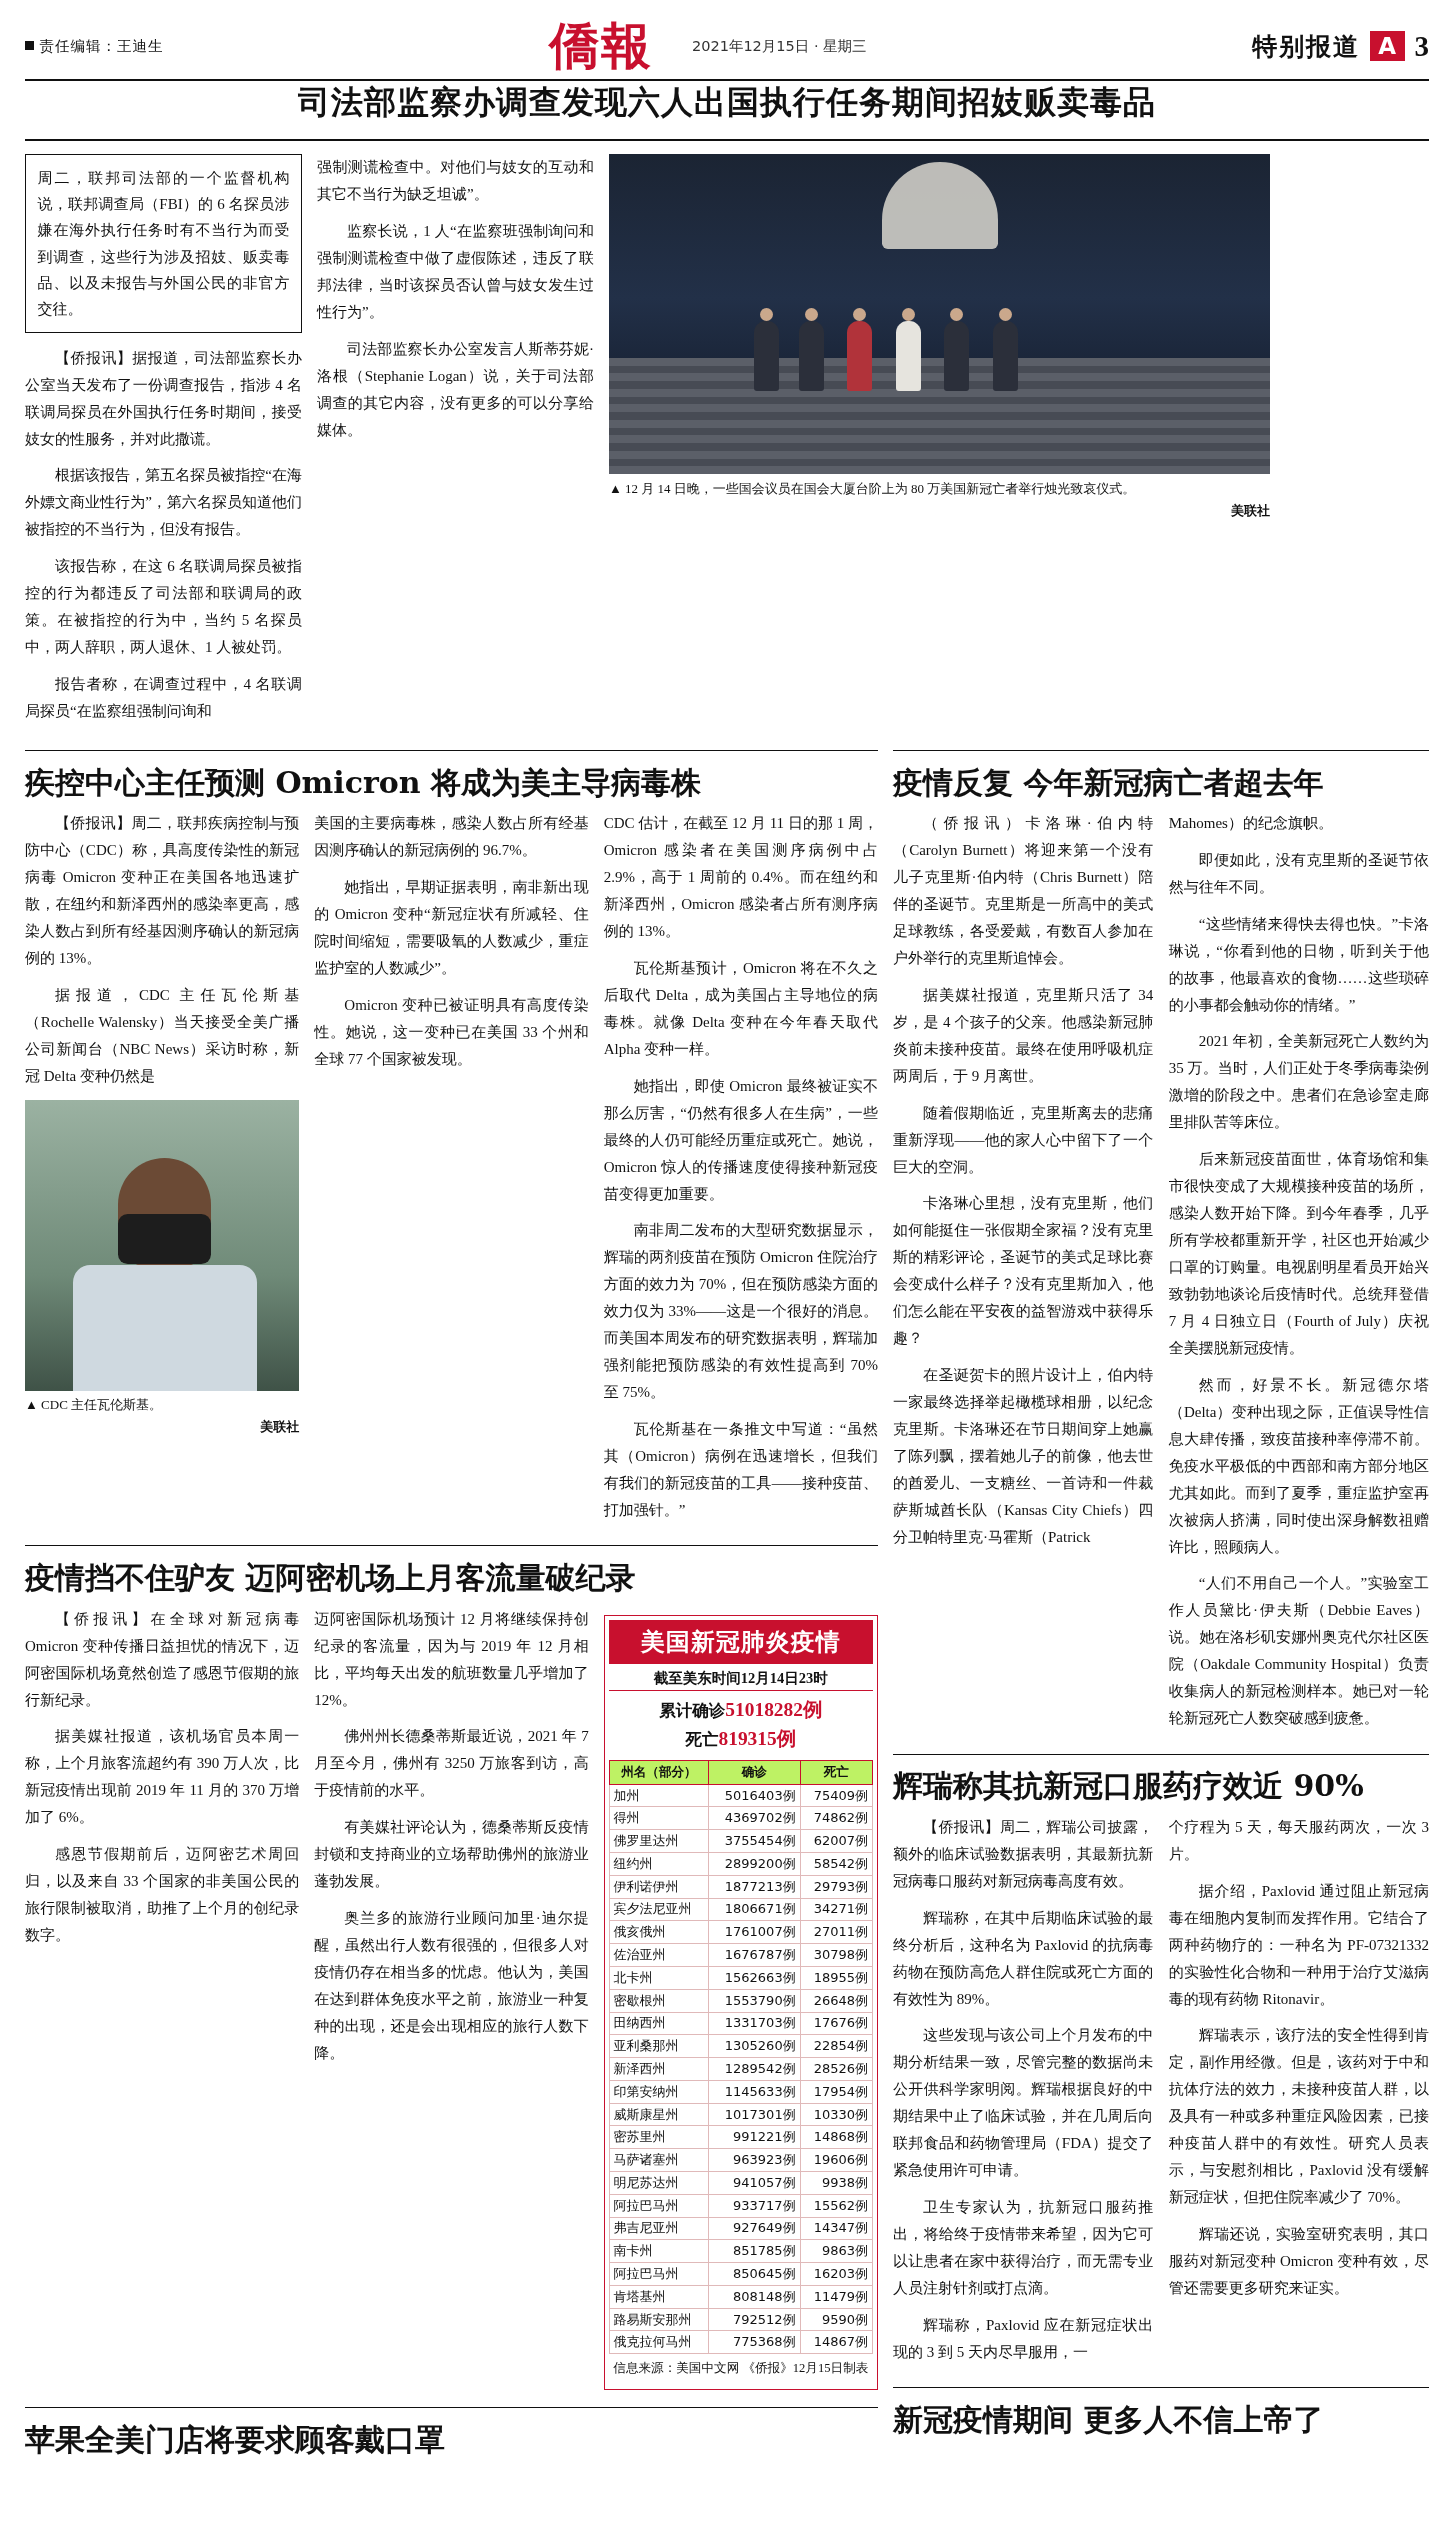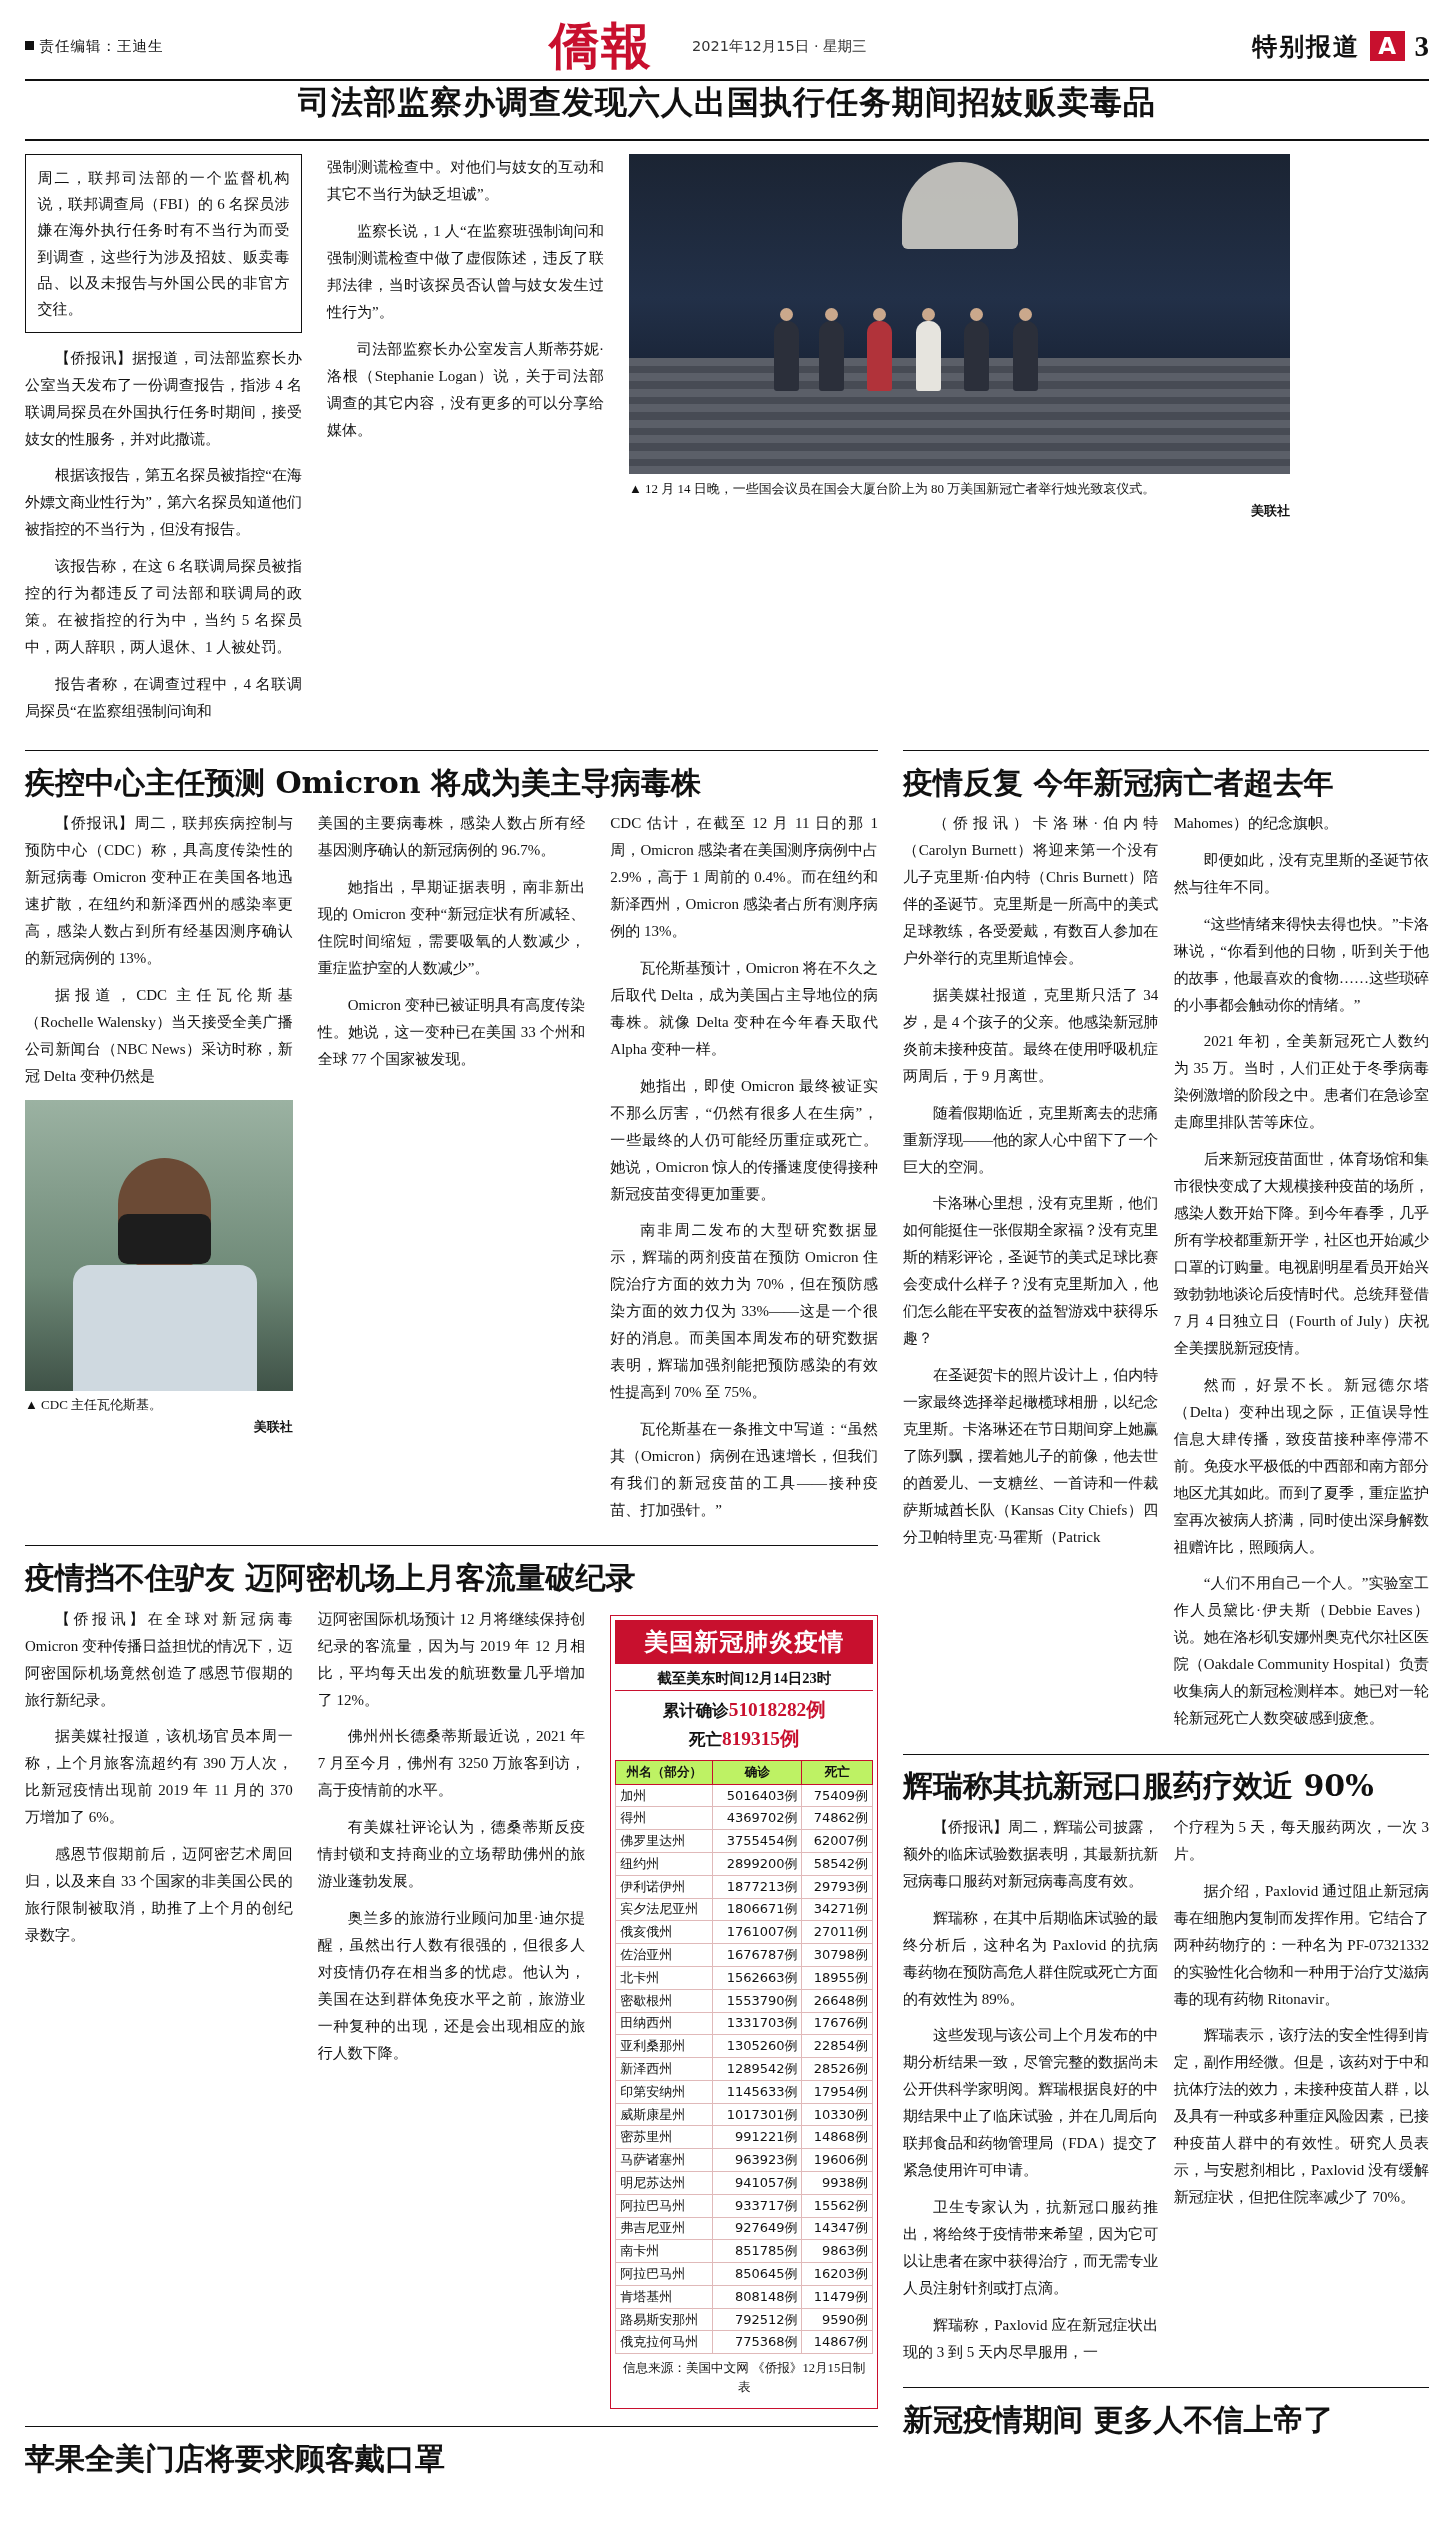--- a/index.html
+++ b/index.html
@@ -53,21 +53,21 @@
     text-align:center;
     font-size:32px;
     font-weight:bold;
     letter-spacing:1px;
     margin-bottom:13.6px;
     font-family:"DejaVu Serif",serif;
   }
   .rule-thick{border-top:2.9px solid #111;margin:5.8px 0 13.6px 0;}
 
   
-  .grid{display:flex;gap:25px;align-items:flex-start;}
+  .grid{display:flex;gap:15px;align-items:flex-start;}
   .col{width:277px;}
 
   
   .lead-box{
     border:1px solid #111;
     padding:9.7px 11.6px;
     font-size:15px;
     line-height:1.75;
     text-align:justify;
     margin-bottom:11.6px;
@@ -456,20 +456,21 @@
           <p class="body">【侨报讯】周二，辉瑞公司披露，额外的临床试验数据表明，其最新抗新冠病毒口服药对新冠病毒高度有效。</p>
           <p class="body">辉瑞称，在其中后期临床试验的最终分析后，这种名为 Paxlovid 的抗病毒药物在预防高危人群住院或死亡方面的有效性为 89%。</p>
           <p class="body">这些发现与该公司上个月发布的中期分析结果一致，尽管完整的数据尚未公开供科学家明阅。辉瑞根据良好的中期结果中止了临床试验，并在几周后向联邦食品和药物管理局（FDA）提交了紧急使用许可申请。</p>
           <p class="body">卫生专家认为，抗新冠口服药推出，将给终于疫情带来希望，因为它可以让患者在家中获得治疗，而无需专业人员注射针剂或打点滴。</p>
           <p class="body">辉瑞称，Paxlovid 应在新冠症状出现的 3 到 5 天内尽早服用，一</p>
         </div>
         <div>
           <p class="body noind">个疗程为 5 天，每天服药两次，一次 3 片。</p>
           <p class="body">据介绍，Paxlovid 通过阻止新冠病毒在细胞内复制而发挥作用。它结合了两种药物疗的：一种名为 PF-07321332 的实验性化合物和一种用于治疗艾滋病毒的现有药物 Ritonavir。</p>
           <p class="body">辉瑞表示，该疗法的安全性得到肯定，副作用经微。但是，该药对于中和抗体疗法的效力，未接种疫苗人群，以及具有一种或多种重症风险因素，已接种疫苗人群中的有效性。研究人员表示，与安慰剂相比，Paxlovid 没有缓解新冠症状，但把住院率减少了 70%。</p>
+          <p class="body">辉瑞还说，实验室研究表明，其口服药对新冠变种 Omicron 变种有效，尽管还需要更多研究来证实。</p>
         </div>
       </div>
 
       <div class="hr-line"></div>
       <h2 class="sec">新冠疫情期间 更多人不信上帝了</h2>
 
     </div>
   </div>
 
 </div>

